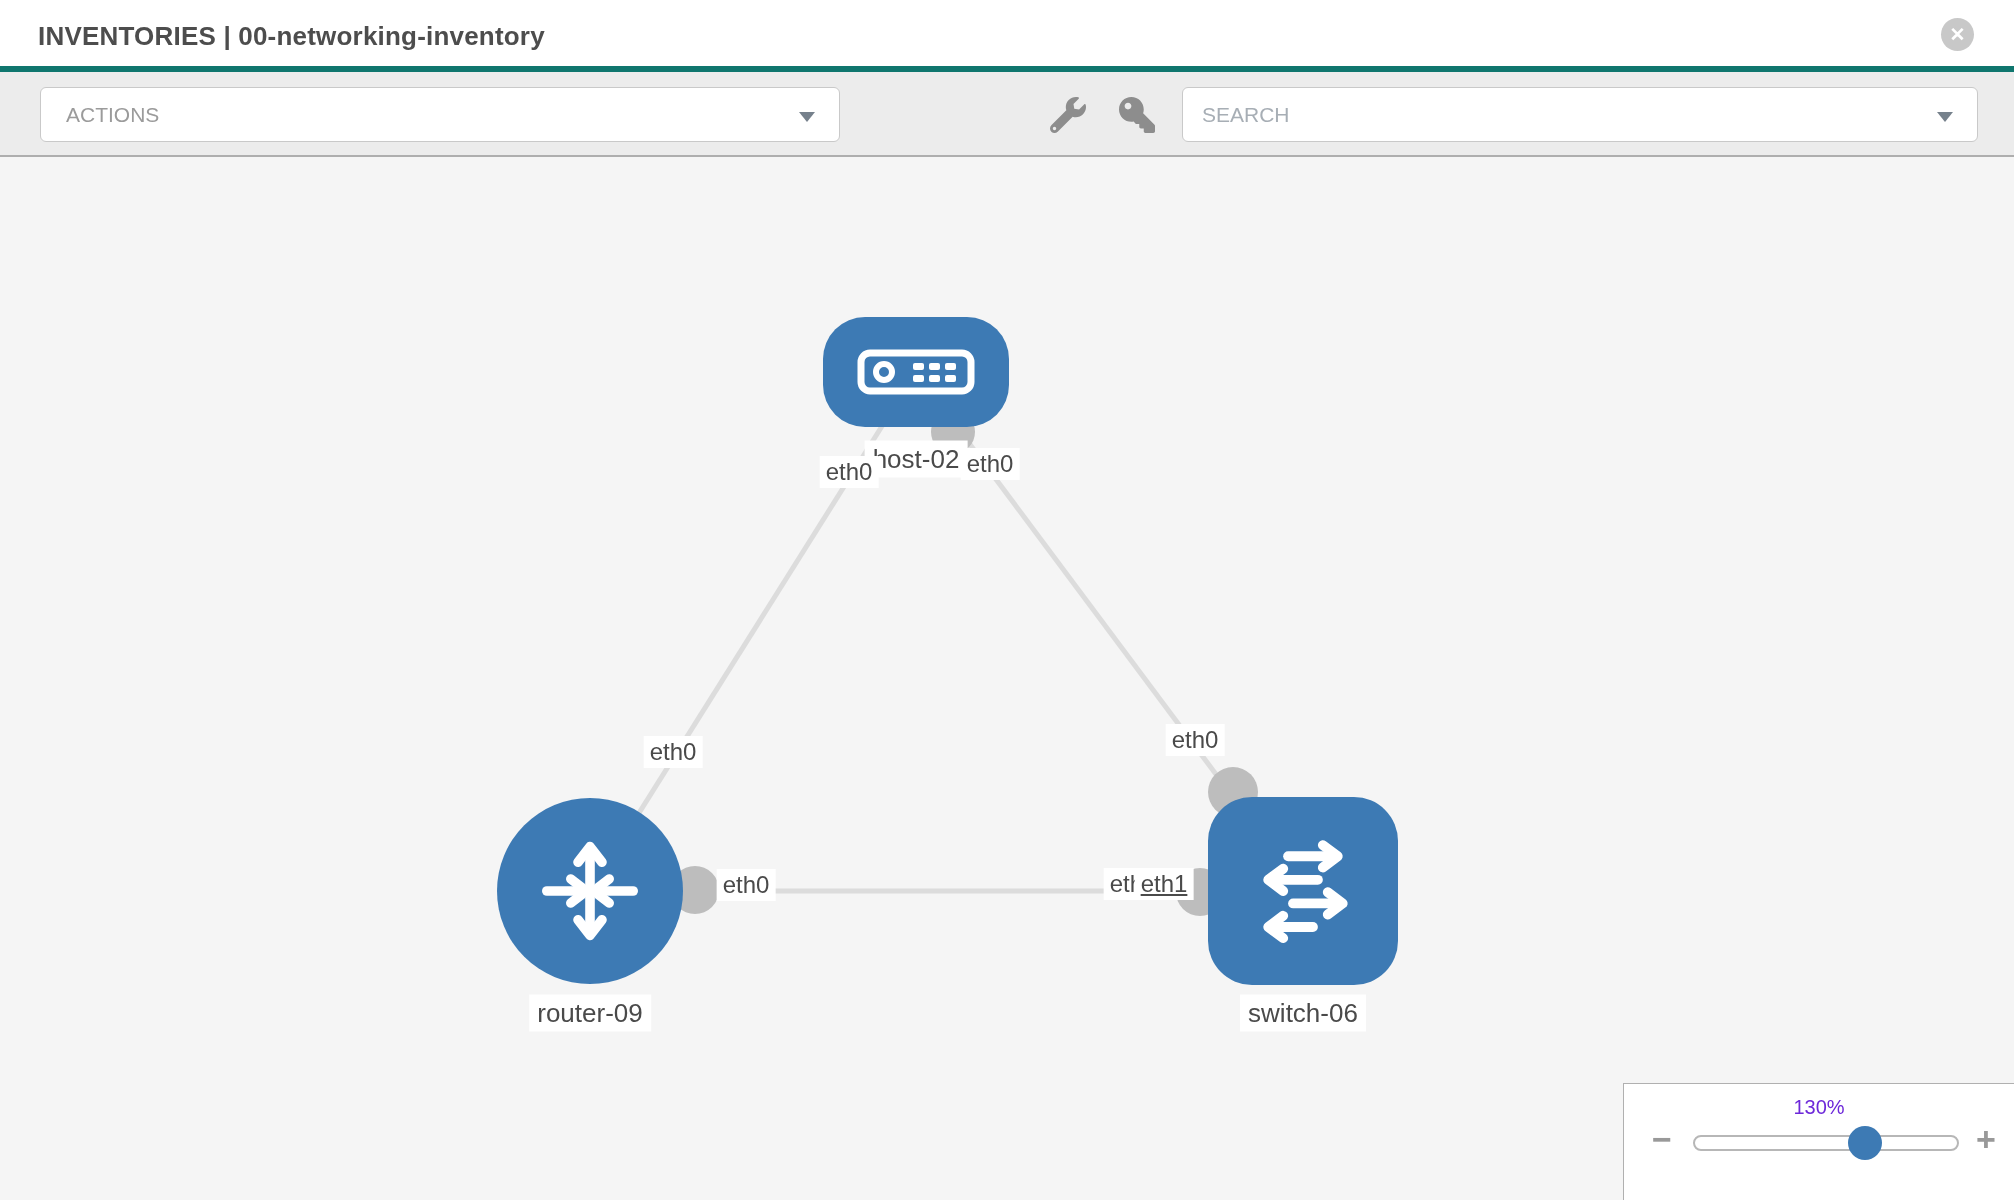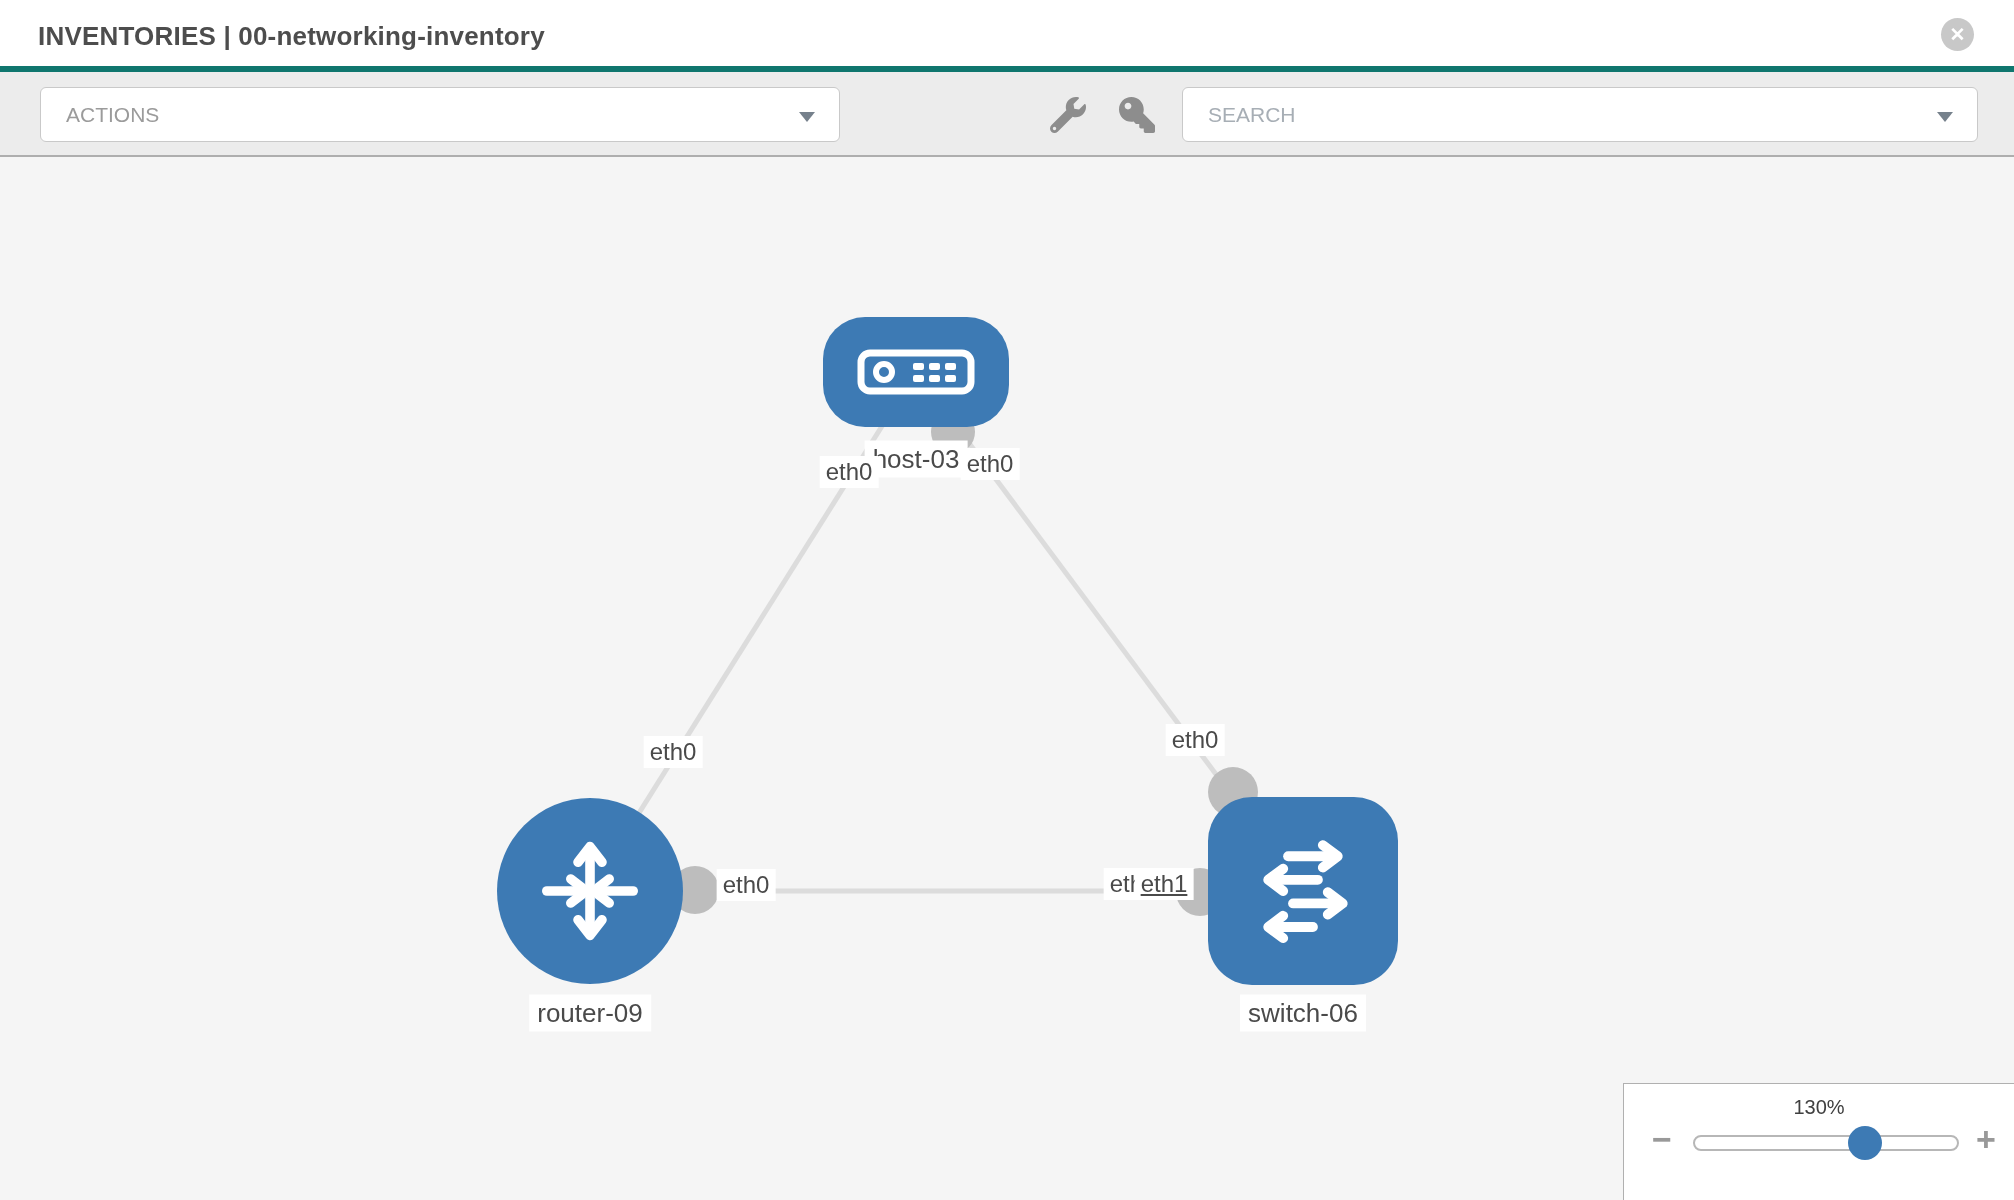--- a/index.html
+++ b/index.html
@@ -19,21 +19,21 @@
   
   .toolbar { position:absolute; left:0; top:72px; width:2014px; height:85px;
     background:#ececec; border-bottom:2px solid #aeaeae; }
   .select-box { position:absolute; top:15px; height:55px; background:#fff;
     border:1px solid #c9c9c9; border-radius:6px; display:flex;
     align-items:center; }
   .actions-box { left:40px; width:800px; }
   .search-box { left:1182px; width:796px; }
   .select-label { padding-left:25px; font-size:21px; color:#9b9b9b; }
   .search-input { border:none; outline:none; background:transparent;
-    font-size:21px; color:#555; width:700px; padding-left:25px;
+    font-size:21px; color:#555; width:700px; padding-left:19px;
     font-family:"Liberation Sans", sans-serif; }
   .search-input::placeholder { color:#a7aeb5; opacity:1; }
   .caret { position:absolute; right:24px; top:24px; width:0; height:0;
     border-left:8px solid transparent; border-right:8px solid transparent;
     border-top:10px solid #76818c; }
   .tool-icon { position:absolute; top:25px; width:36px; height:36px;
     cursor:pointer; }
   .wrench { left:1050px; }
   .key { left:1119px; }
 
@@ -50,21 +50,21 @@
   .glabel { position:absolute; background:#fff; color:#4a4a4a; z-index:30;
     transform:translate(-50%,-50%); white-space:nowrap; }
   .node-label { font-size:26px; padding:3px 8px; }
   .port-label { font-size:24px; padding:2px 6px; }
 
   
   .zoom-panel { position:absolute; left:1623px; top:926px; width:391px;
     height:117px; background:#fff; border-left:1px solid #b0b0b0;
     border-top:1px solid #b0b0b0; z-index:40; }
   .zoom-level { position:absolute; left:0; top:12px; width:100%;
-    text-align:center; font-size:20px; color:#404040; }
+    text-align:center; font-size:20px; color:#6d28d9; }
   .zoom-minus, .zoom-plus { position:absolute; top:38px; font-size:34px;
     font-weight:bold; color:#999; cursor:pointer; line-height:34px; }
   .zoom-minus { left:28px; }
   .zoom-plus { left:352px; }
   .zoom-track { position:absolute; left:69px; top:51px; width:266px;
     height:16px; border:2px solid #b7b7b7; border-radius:9px; background:#fff;
     cursor:pointer; }
   .zoom-handle { position:absolute; left:224px; top:42px; width:34px;
     height:34px; border-radius:50%; background:#3d7ab4; cursor:grab; }
 </style>
@@ -143,21 +143,21 @@
         <path d="M66 13 L78 22 L66 31"></path>
       <path d="M62 41 L26 41"></path>
         <path d="M34 32 L22 41 L34 50"></path>
       <path d="M42 60 L78 60"></path>
         <path d="M70 51 L82 60 L70 69"></path>
       <path d="M58 79 L26 79"></path>
         <path d="M34 70 L22 79 L34 88"></path>
     </svg>
   </div>
 
-  <div class="glabel node-label" style="left:916px;top:302px;">host-03</div>
+  <div class="glabel node-label" style="left:916px;top:302px;">host-02</div>
   <div class="glabel port-label" style="left:849px;top:315px;">eth0</div>
   <div class="glabel port-label" style="left:990px;top:307px;">eth0</div>
   <div class="glabel port-label" style="left:673px;top:595px;">eth0</div>
   <div class="glabel port-label" style="left:1195px;top:583px;">eth0</div>
   <div class="glabel port-label" style="left:746px;top:728px;">eth0</div>
   <div class="glabel port-label" style="left:1133px;top:727px;z-index:30;">eth0</div>
   <div class="glabel port-label" style="left:1164px;top:727px;z-index:31;text-decoration:underline;">eth1</div>
   <div class="glabel node-label" style="left:590px;top:856px;">router-09</div>
   <div class="glabel node-label" style="left:1303px;top:856px;">switch-06</div>
 

